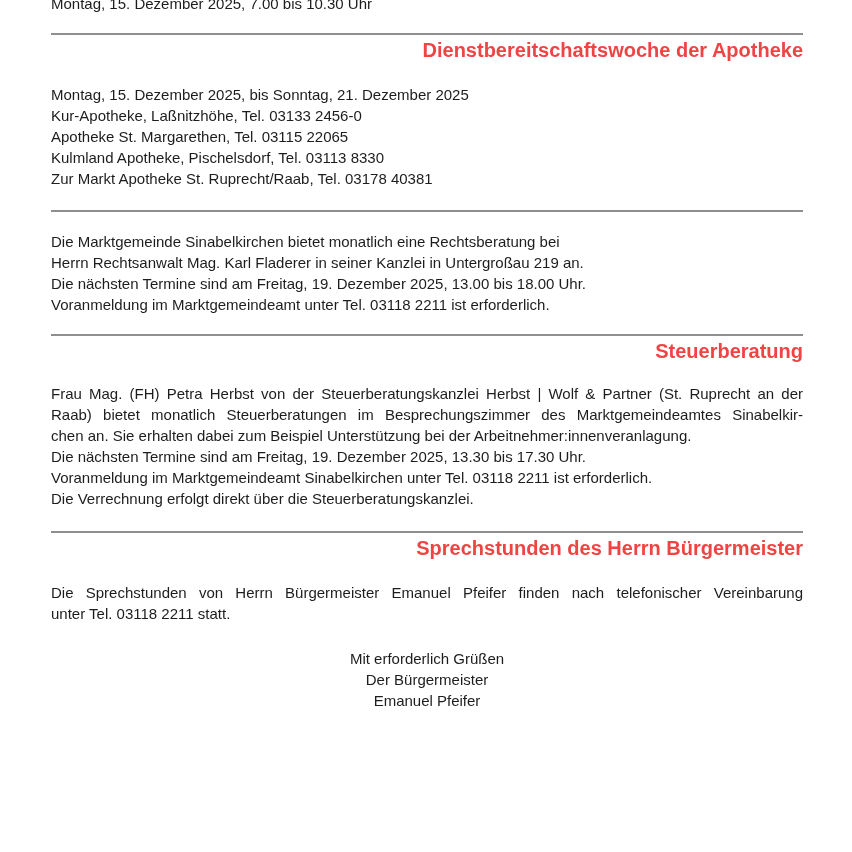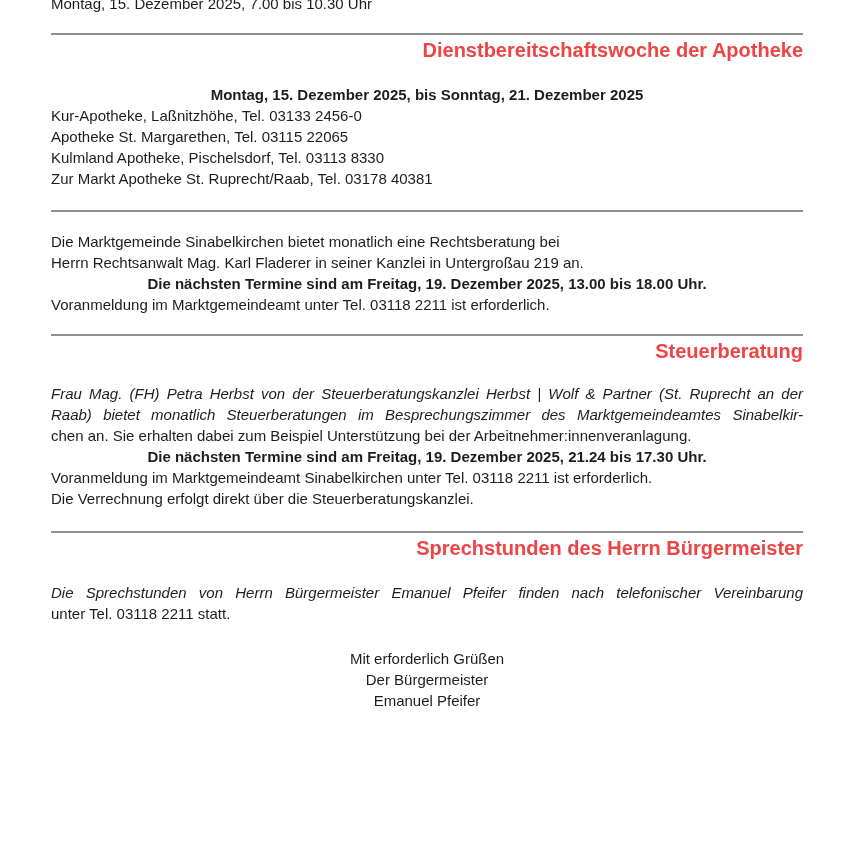--- a/index.html
+++ b/index.html
@@ -12,27 +12,26 @@
     font-family: "Liberation Sans", sans-serif;
     color: #1d1d1d;
   }
   .page { padding: 0 49px 0 51px; }
 
   .line {
     font-size: 15px;
     line-height: 21px;
     text-align: left;
   }
-  .bold { font-weight: 700; text-align: center; }
+  .bold { font-weight: 400; }
 
   
   .stretch {
     text-align: justify;
     text-align-last: justify;
-    font-style: italic;
   }
 
   .rule {
     height: 0;
     border-top: 2px solid #8f8f8f;
   }
 
   .heading {
     font-size: 20px;
     line-height: 26px;
@@ -77,21 +76,21 @@
     <div class="line">Voranmeldung im Marktgemeindeamt unter Tel. 03118 2211 ist erforderlich.</div>
   </div>
 
   <div class="rule mt19"></div>
   <div class="heading">Steuerberatung</div>
 
   <div class="mt19">
     <div class="line stretch">Frau Mag. (FH) Petra Herbst von der Steuerberatungskanzlei Herbst | Wolf &amp; Partner (St. Ruprecht an der</div>
     <div class="line stretch">Raab) bietet monatlich Steuerberatungen im Besprechungszimmer des Marktgemeindeamtes Sinabelkir-</div>
     <div class="line">chen an. Sie erhalten dabei zum Beispiel Unterstützung bei der Arbeitnehmer:innenveranlagung.</div>
-    <div class="line bold">Die nächsten Termine sind am Freitag, 19. Dezember 2025, 21.24 bis 17.30 Uhr.</div>
+    <div class="line bold">Die nächsten Termine sind am Freitag, 19. Dezember 2025, 13.30 bis 17.30 Uhr.</div>
     <div class="line">Voranmeldung im Marktgemeindeamt Sinabelkirchen unter Tel. 03118 2211 ist erforderlich.</div>
     <div class="line">Die Verrechnung erfolgt direkt über die Steuerberatungskanzlei.</div>
   </div>
 
   <div class="rule mt22"></div>
   <div class="heading">Sprechstunden des Herrn Bürgermeister</div>
 
   <div class="mt21">
     <div class="line stretch">Die Sprechstunden von Herrn Bürgermeister Emanuel Pfeifer finden nach telefonischer Vereinbarung</div>
     <div class="line">unter Tel. 03118 2211 statt.</div>

